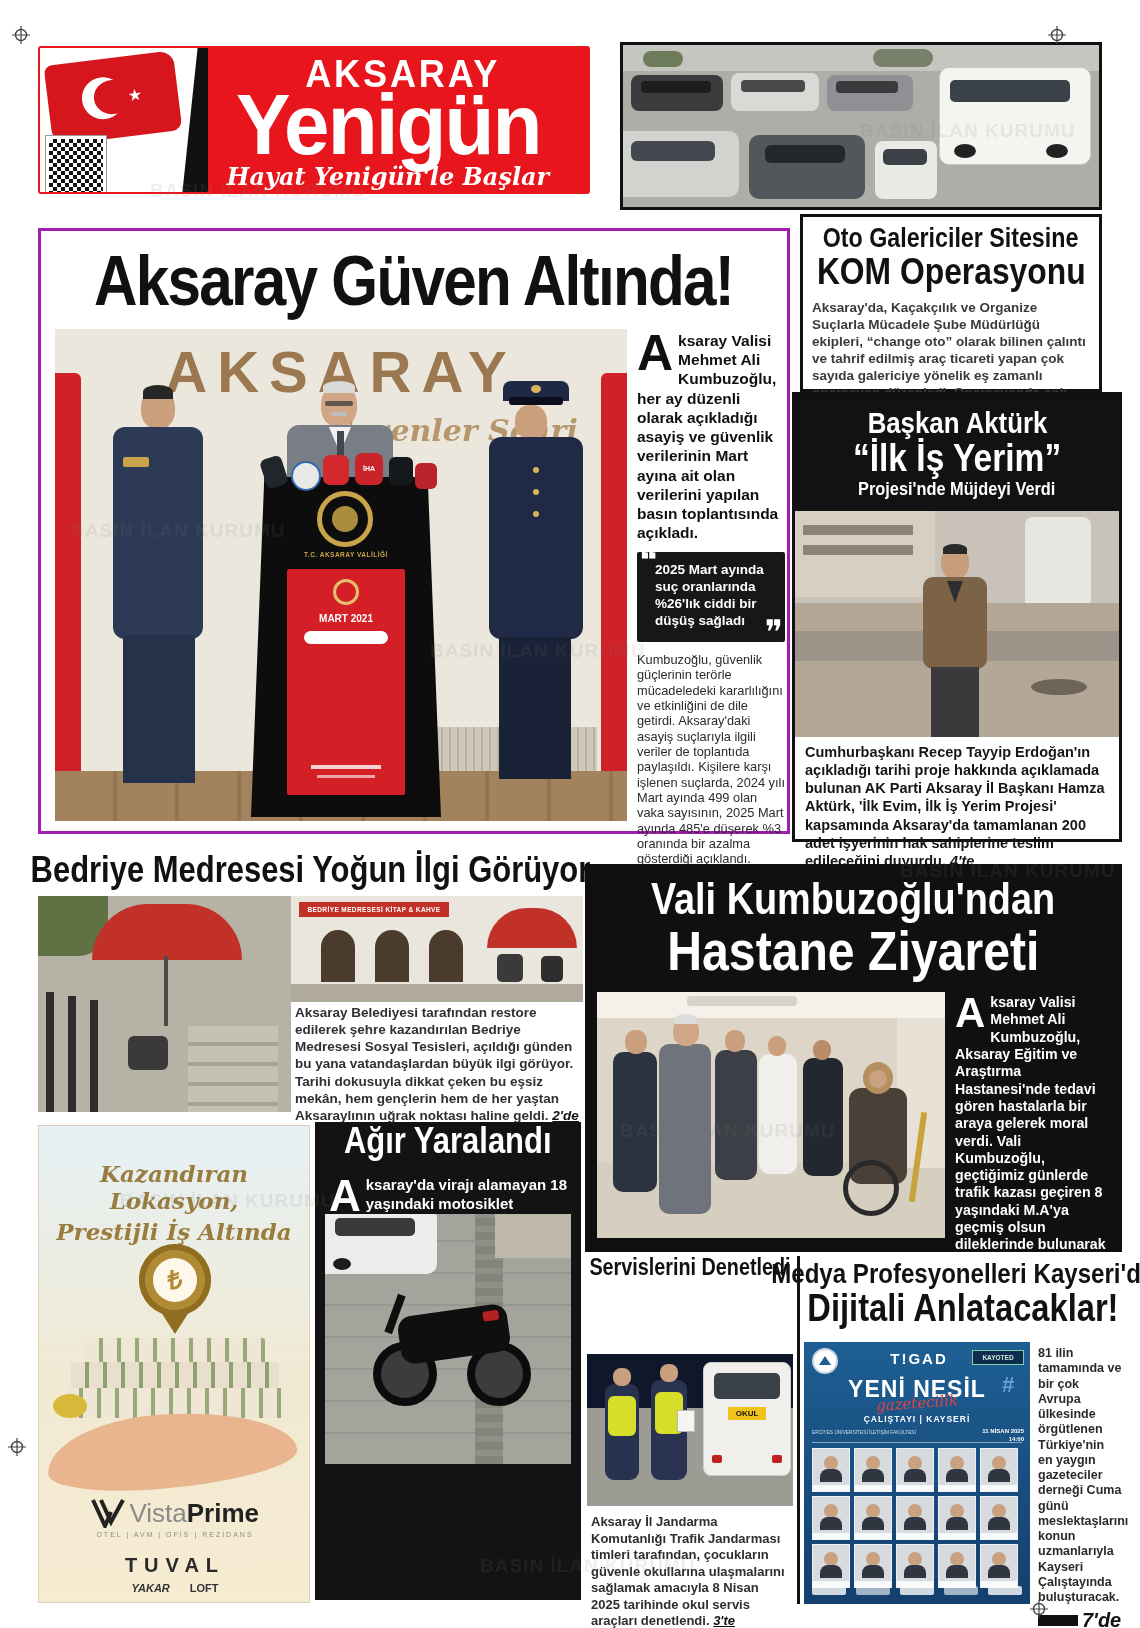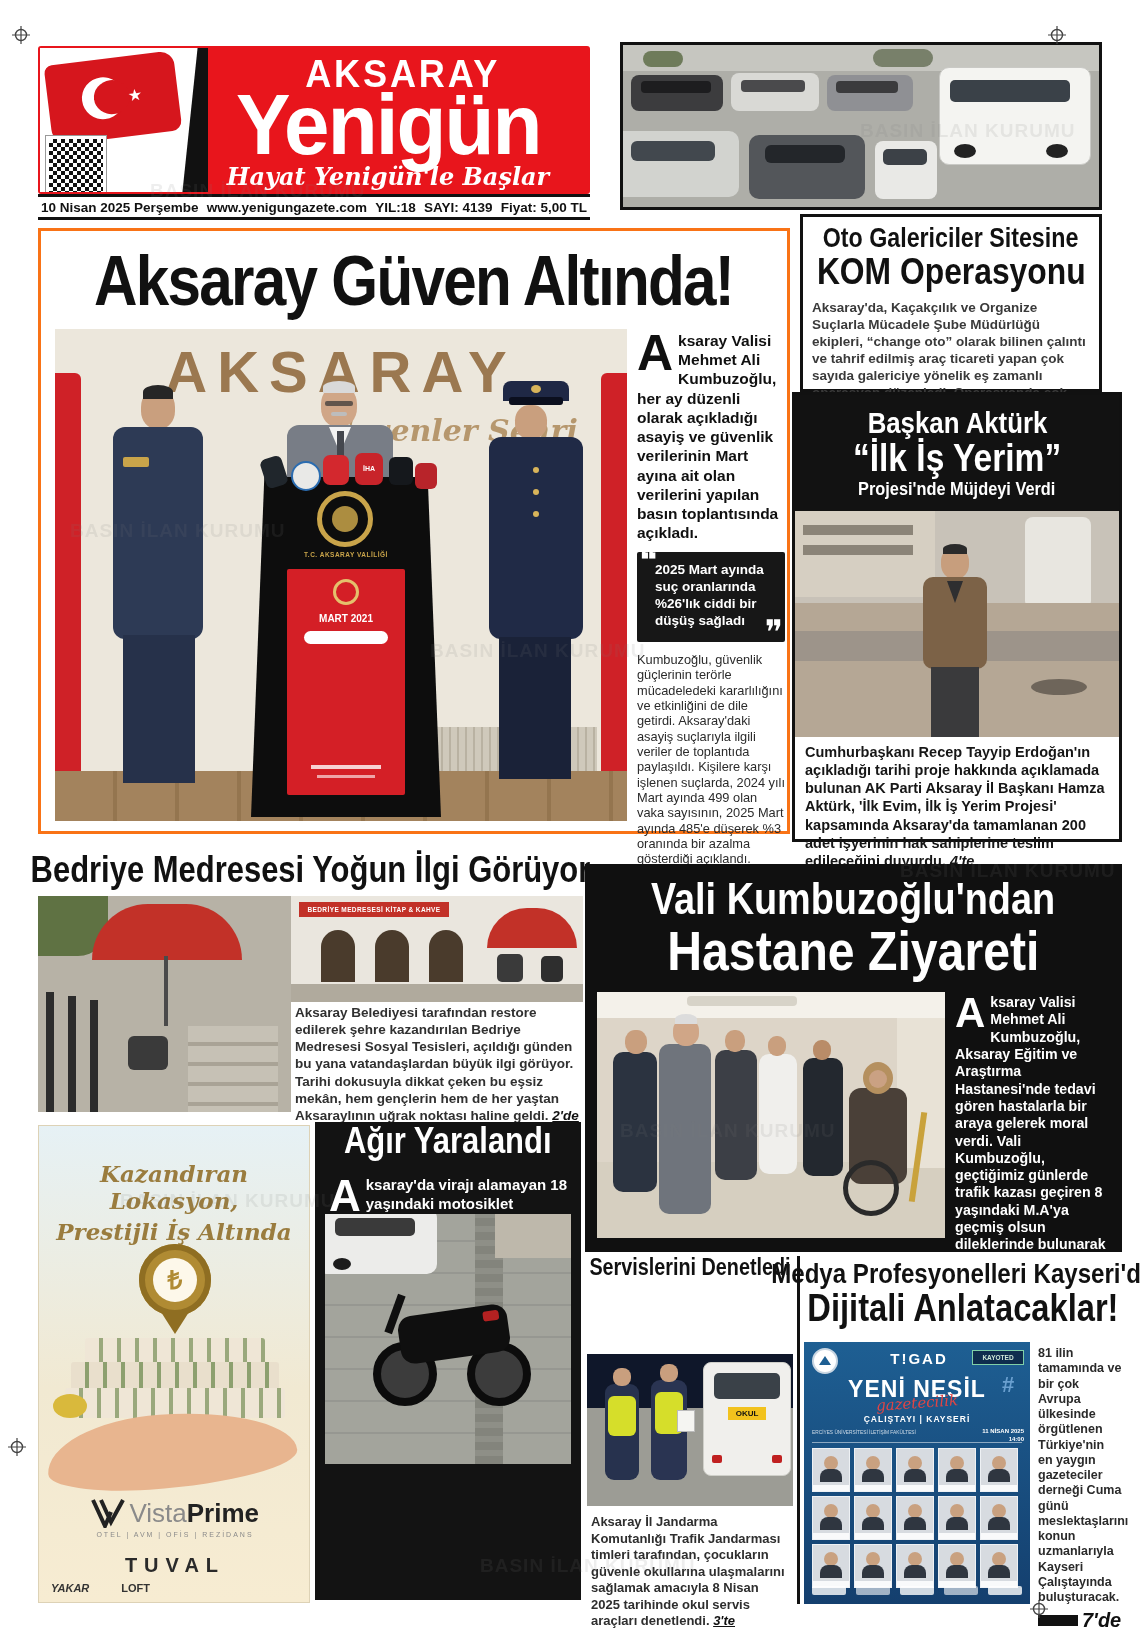--- a/index.html
+++ b/index.html
@@ -68,27 +68,20 @@
         <span style="color:#fff;font-weight:800;font-size:38px;letter-spacing:3px;transform:scaleX(.95)">AKSARAY</span>
       </div>
       <div class="s hlrow" style="left:150px;top:32px;width:400px;height:92px">
         <span style="color:#fff;font-weight:800;font-size:86px;letter-spacing:-2px;transform:scaleX(.95)">Yenigün</span>
       </div>
       <div class="s hlrow" style="left:150px;top:114px;width:400px;height:32px">
         <span style="color:#fff;font-family:'DejaVu Serif',serif;font-style:italic;font-weight:700;font-size:24px">Hayat Yenigün'le Başlar</span>
       </div>
     </div>
 
-    <div class="s" style="left:0;top:148px;width:552px;height:26px;border-top:3px solid #111;border-bottom:3px solid #111;display:flex;justify-content:space-between;align-items:center;padding:0 3px;box-sizing:border-box">
-      <span style="font-size:13.5px;font-weight:700">10 Nisan 2025 Perşembe</span>
-      <span style="font-size:13.5px;font-weight:700">www.yenigungazete.com</span>
-      <span style="font-size:13.5px;font-weight:700">YIL:18</span>
-      <span style="font-size:13.5px;font-weight:700">SAYI: 4139</span>
-      <span style="font-size:13.5px;font-weight:700">Fiyat: 5,00 TL</span>
-    </div>
   </div>
 
   <div class="ph" style="left:620px;top:42px;width:482px;height:168px;border:3px solid #111;box-sizing:border-box;background:#aeaea8">
     <div class="s" style="left:0;top:0;width:100%;height:26px;background:#c6c6c0"></div>
     <div class="s" style="left:20px;top:6px;width:40px;height:16px;background:#6e7b5a;border-radius:8px"></div>
     <div class="s" style="left:250px;top:4px;width:60px;height:18px;background:#78806a;border-radius:9px"></div>
 
     <div class="s" style="left:8px;top:30px;width:92px;height:36px;background:#3c3c3e;border-radius:8px">
         <div class="s" style="left:10px;top:6px;width:70px;height:12px;background:#1d1d1f;border-radius:4px"></div>
       </div>
@@ -122,21 +115,21 @@
       </div>
     <div class="hlrow" style="margin-top:-3px">
         <span class="cond" style="font-weight:800;font-size:37px">KOM Operasyonu</span>
       </div>
     <p style="margin:6px 0 0;font-size:13.5px;line-height:1.26;font-weight:600;color:#3a3a3a">
       <span>Aksaray'da, Kaçakçılık ve Organize Suçlarla Mücadele Şube Müdürlüğü ekipleri, “change oto” olarak bilinen çalıntı ve tahrif edilmiş araç ticareti yapan çok sayıda galericiye yönelik eş zamanlı operasyon düzenledi. Operasyonda çok sayıda kişi gözaltına alındı.</span>
       <span class="ref" style="color:#111">3'te</span>
     </p>
   </div>
 
-  <div class="abs" style="left:38px;top:228px;width:752px;height:606px;border:3px solid #f97316;box-sizing:border-box">
+  <div class="abs" style="left:38px;top:228px;width:752px;height:606px;border:3px solid #a21caf;box-sizing:border-box">
     <div class="hlrow" style="position:absolute;left:0;top:6px;width:746px;height:88px">
       <span class="cond" style="font-weight:800;font-size:70px;letter-spacing:-2px">Aksaray Güven Altında!</span>
     </div>
 
     <div class="ph" style="left:14px;top:98px;width:572px;height:492px;background:#ece7dc">
       <div class="s hlrow" style="left:0;top:10px;width:572px;height:64px">
         <span style="font-weight:800;font-size:58px;letter-spacing:10px;color:#9b7850">AKSARAY</span>
       </div>
       <div class="s" style="left:230px;top:84px;width:340px;text-align:center">
         <span style="font-family:'DejaVu Serif',serif;font-style:italic;font-weight:700;font-size:30px;color:#b6976d">Sevenler Şehri</span>
@@ -343,21 +336,21 @@
     <div class="s" style="left:8px;top:288px;width:250px;height:74px;background:#e8b58f;border-radius:46% 54% 60% 40%/70% 60% 40% 30%;transform:rotate(-4deg)"></div>
 
     <div class="s" style="left:0;top:372px;width:272px;text-align:center">
       <svg width="34" height="30" viewBox="0 0 34 30" style="vertical-align:-6px">
           <path d="M2 2 L14 28 L20 14 M10 2 L20 24 L32 2" stroke="#222" stroke-width="4" fill="none"></path>
         </svg>
       <span style="font-size:26px;color:#8a8a8a">Vista</span><span style="font-size:26px;font-weight:800;color:#222">Prime</span>
       <div style="font-size:7px;letter-spacing:2px;color:#8a8a8a;margin-top:2px">OTEL | AVM | OFİS | REZİDANS</div>
     </div>
     <div class="s" style="left:0;top:428px;width:272px;text-align:center;font-weight:600;font-size:20px;letter-spacing:7px;color:#2a2a2a">TUVAL</div>
-    <div class="s" style="left:12px;top:456px;width:272px;display:flex;gap:32px">
+    <div class="s" style="left:0;top:456px;width:272px;display:flex;justify-content:center;gap:20px">
       <span style="font-size:11px;font-weight:800;font-style:italic;color:#333">YAKAR</span>
       <span style="font-size:11px;font-weight:800;color:#333">LOFT</span>
     </div>
   </div>
 
   <div class="abs" style="left:315px;top:1122px;width:266px;height:478px;background:#131313">
     <div class="hlrow" style="margin-top:-2px">
         <span class="cond" style="color:#fff;font-weight:800;font-size:36px">Ağır Yaralandı</span>
       </div>
 

